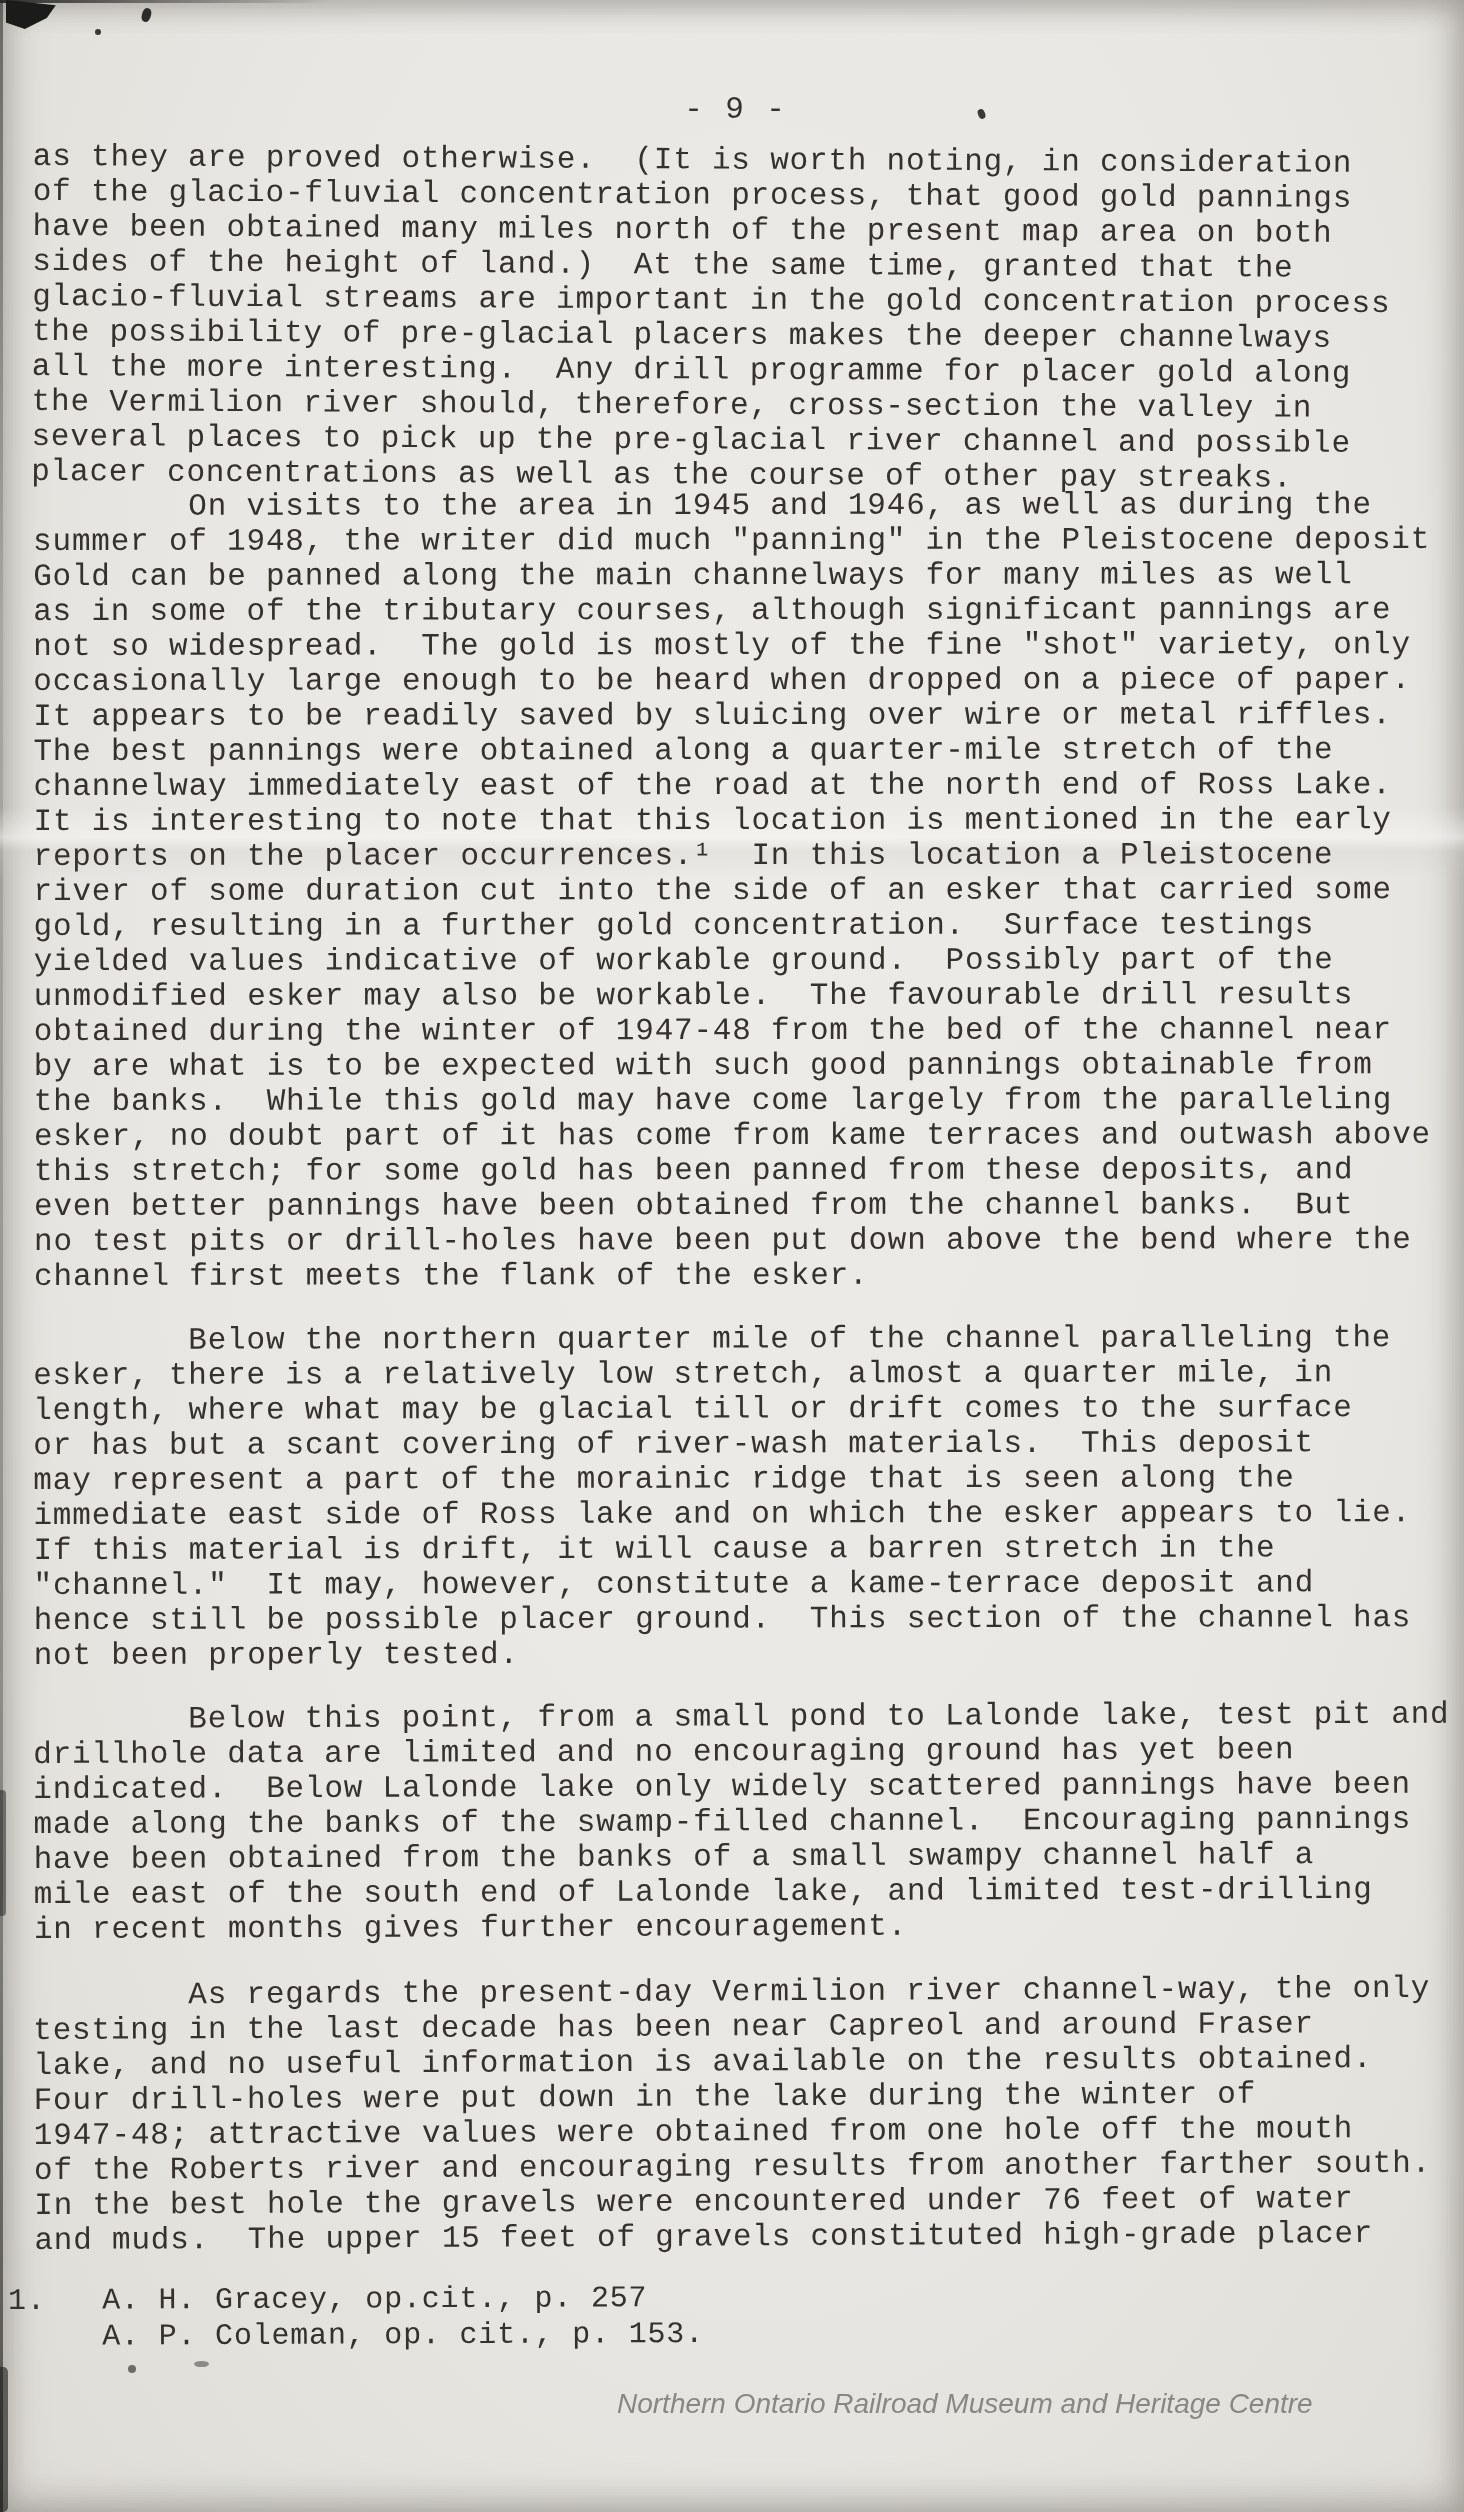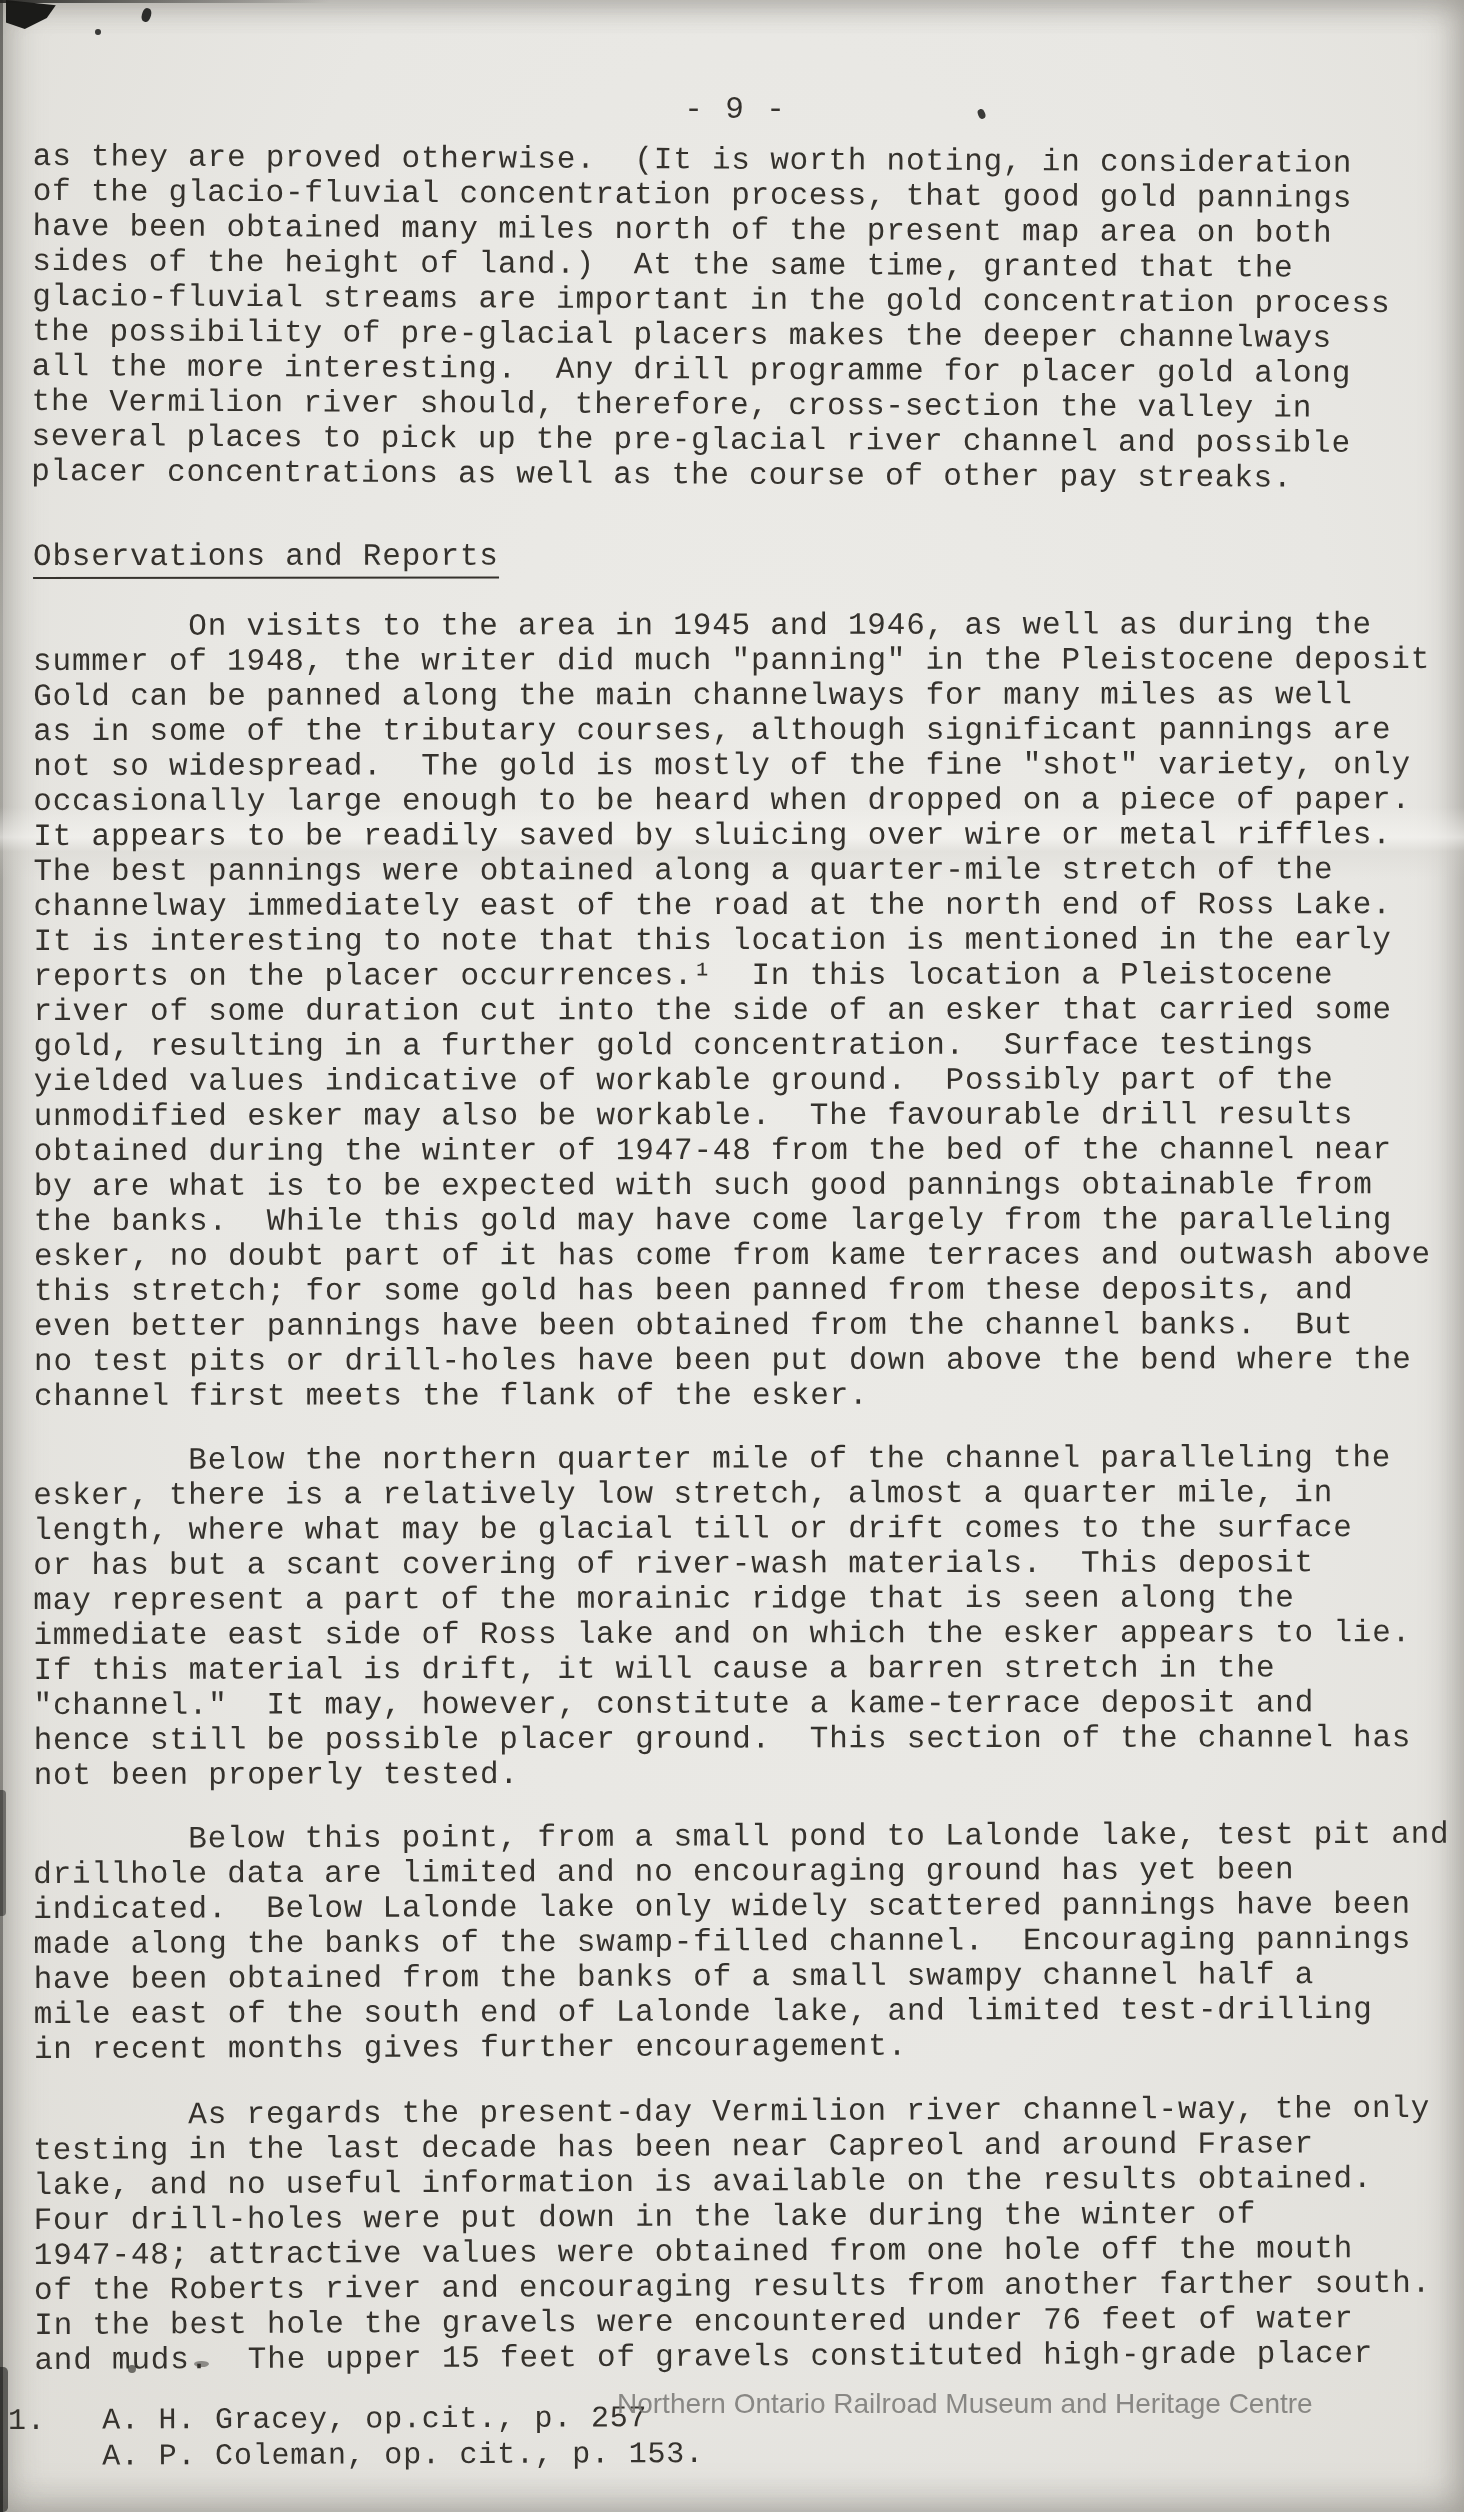--- a/index.html
+++ b/index.html
@@ -69,20 +69,21 @@
   .watermark {
     position: absolute;
     left: 617px;
     top: 2388px;
     font-family: "Liberation Sans", sans-serif;
     font-size: 28px;
     color: #7c7b78;
     opacity: 0.88;
     white-space: nowrap;
     pointer-events: none;
+    font-style: italic;
   }
   
   .artifact { position: absolute; pointer-events: none; }
   .corner-tl {
     left: 5.8px; top: 0;
     width: 50px; height: 29px;
     background: #1b1b19;
     clip-path: polygon(0 0, 100% 18%, 82% 62%, 38% 100%, 0 78%);
   }
   .edge-top {
@@ -150,21 +151,20 @@
 of the glacio-fluvial concentration process, that good gold pannings
 have been obtained many miles north of the present map area on both
 sides of the height of land.)  At the same time, granted that the
 glacio-fluvial streams are important in the gold concentration process
 the possibility of pre-glacial placers makes the deeper channelways
 all the more interesting.  Any drill programme for placer gold along
 the Vermilion river should, therefore, cross-section the valley in
 several places to pick up the pre-glacial river channel and possible
 placer concentrations as well as the course of other pay streaks.</div>
 
-    <h2 class="heading">Observations and Reports</h2>
 
     <div class="para para-a">        On visits to the area in 1945 and 1946, as well as during the
 summer of 1948, the writer did much "panning" in the Pleistocene deposit
 Gold can be panned along the main channelways for many miles as well
 as in some of the tributary courses, although significant pannings are
 not so widespread.  The gold is mostly of the fine "shot" variety, only
 occasionally large enough to be heard when dropped on a piece of paper.
 It appears to be readily saved by sluicing over wire or metal riffles.
 The best pannings were obtained along a quarter-mile stretch of the
 channelway immediately east of the road at the north end of Ross Lake.

